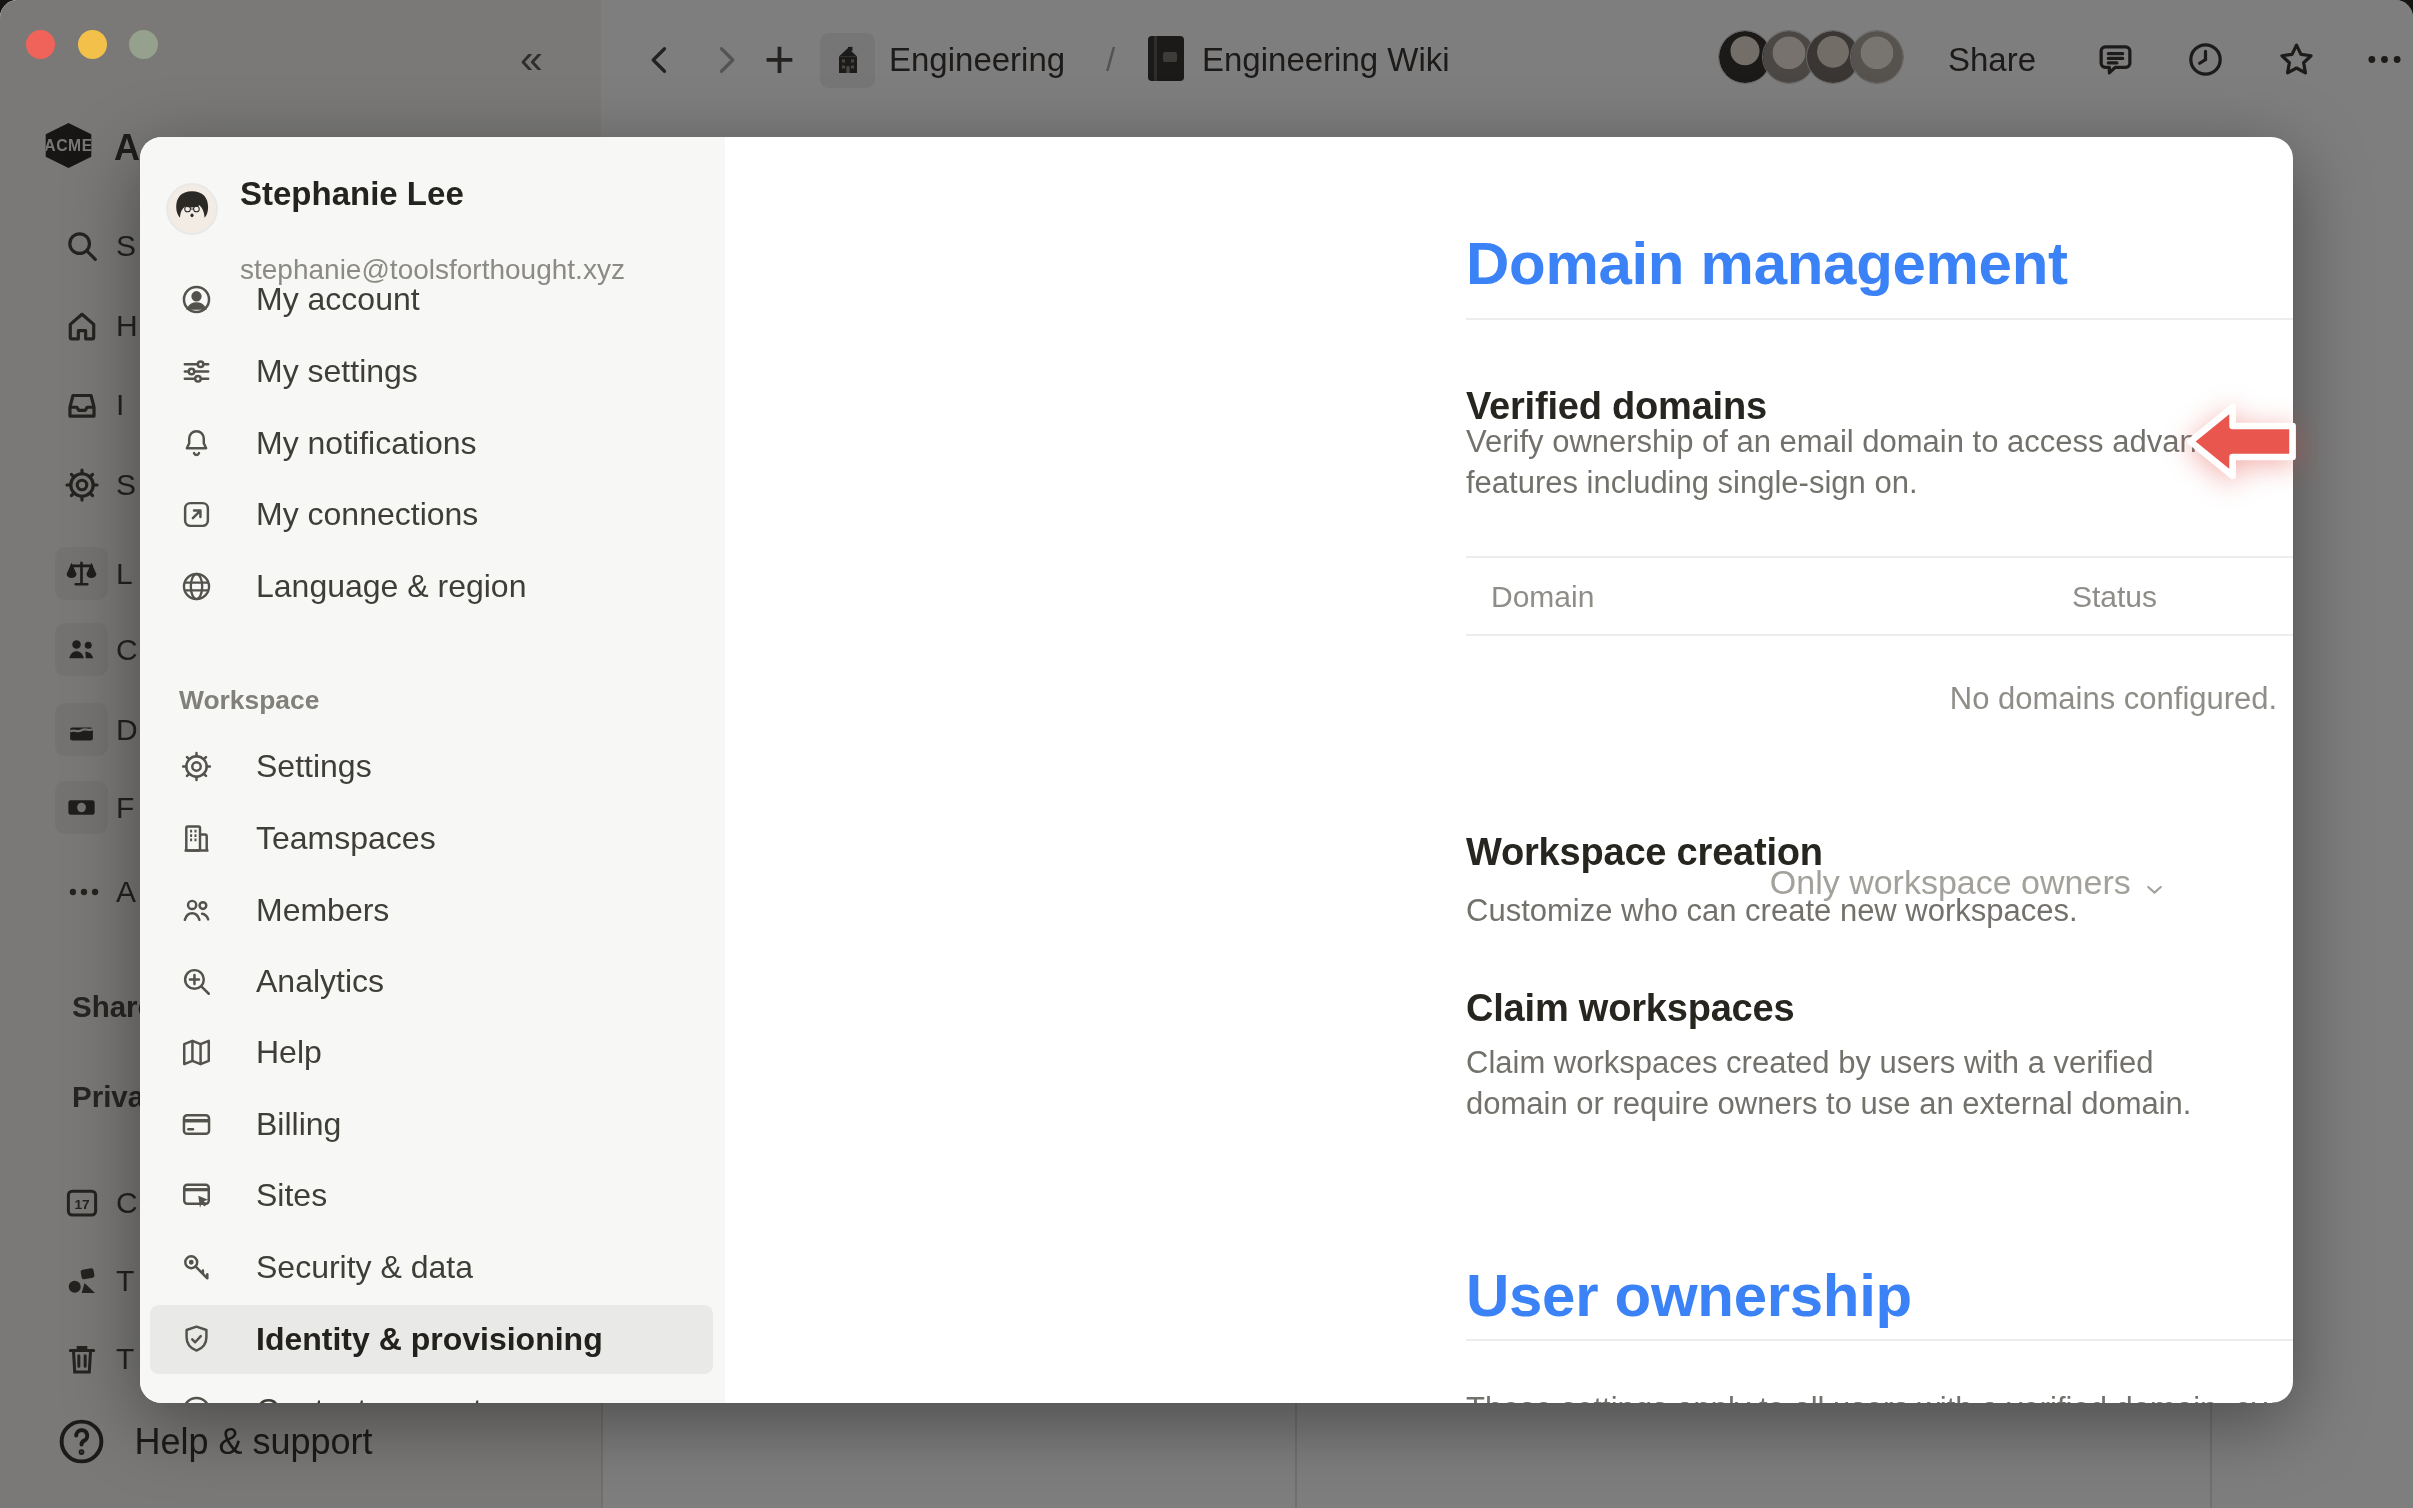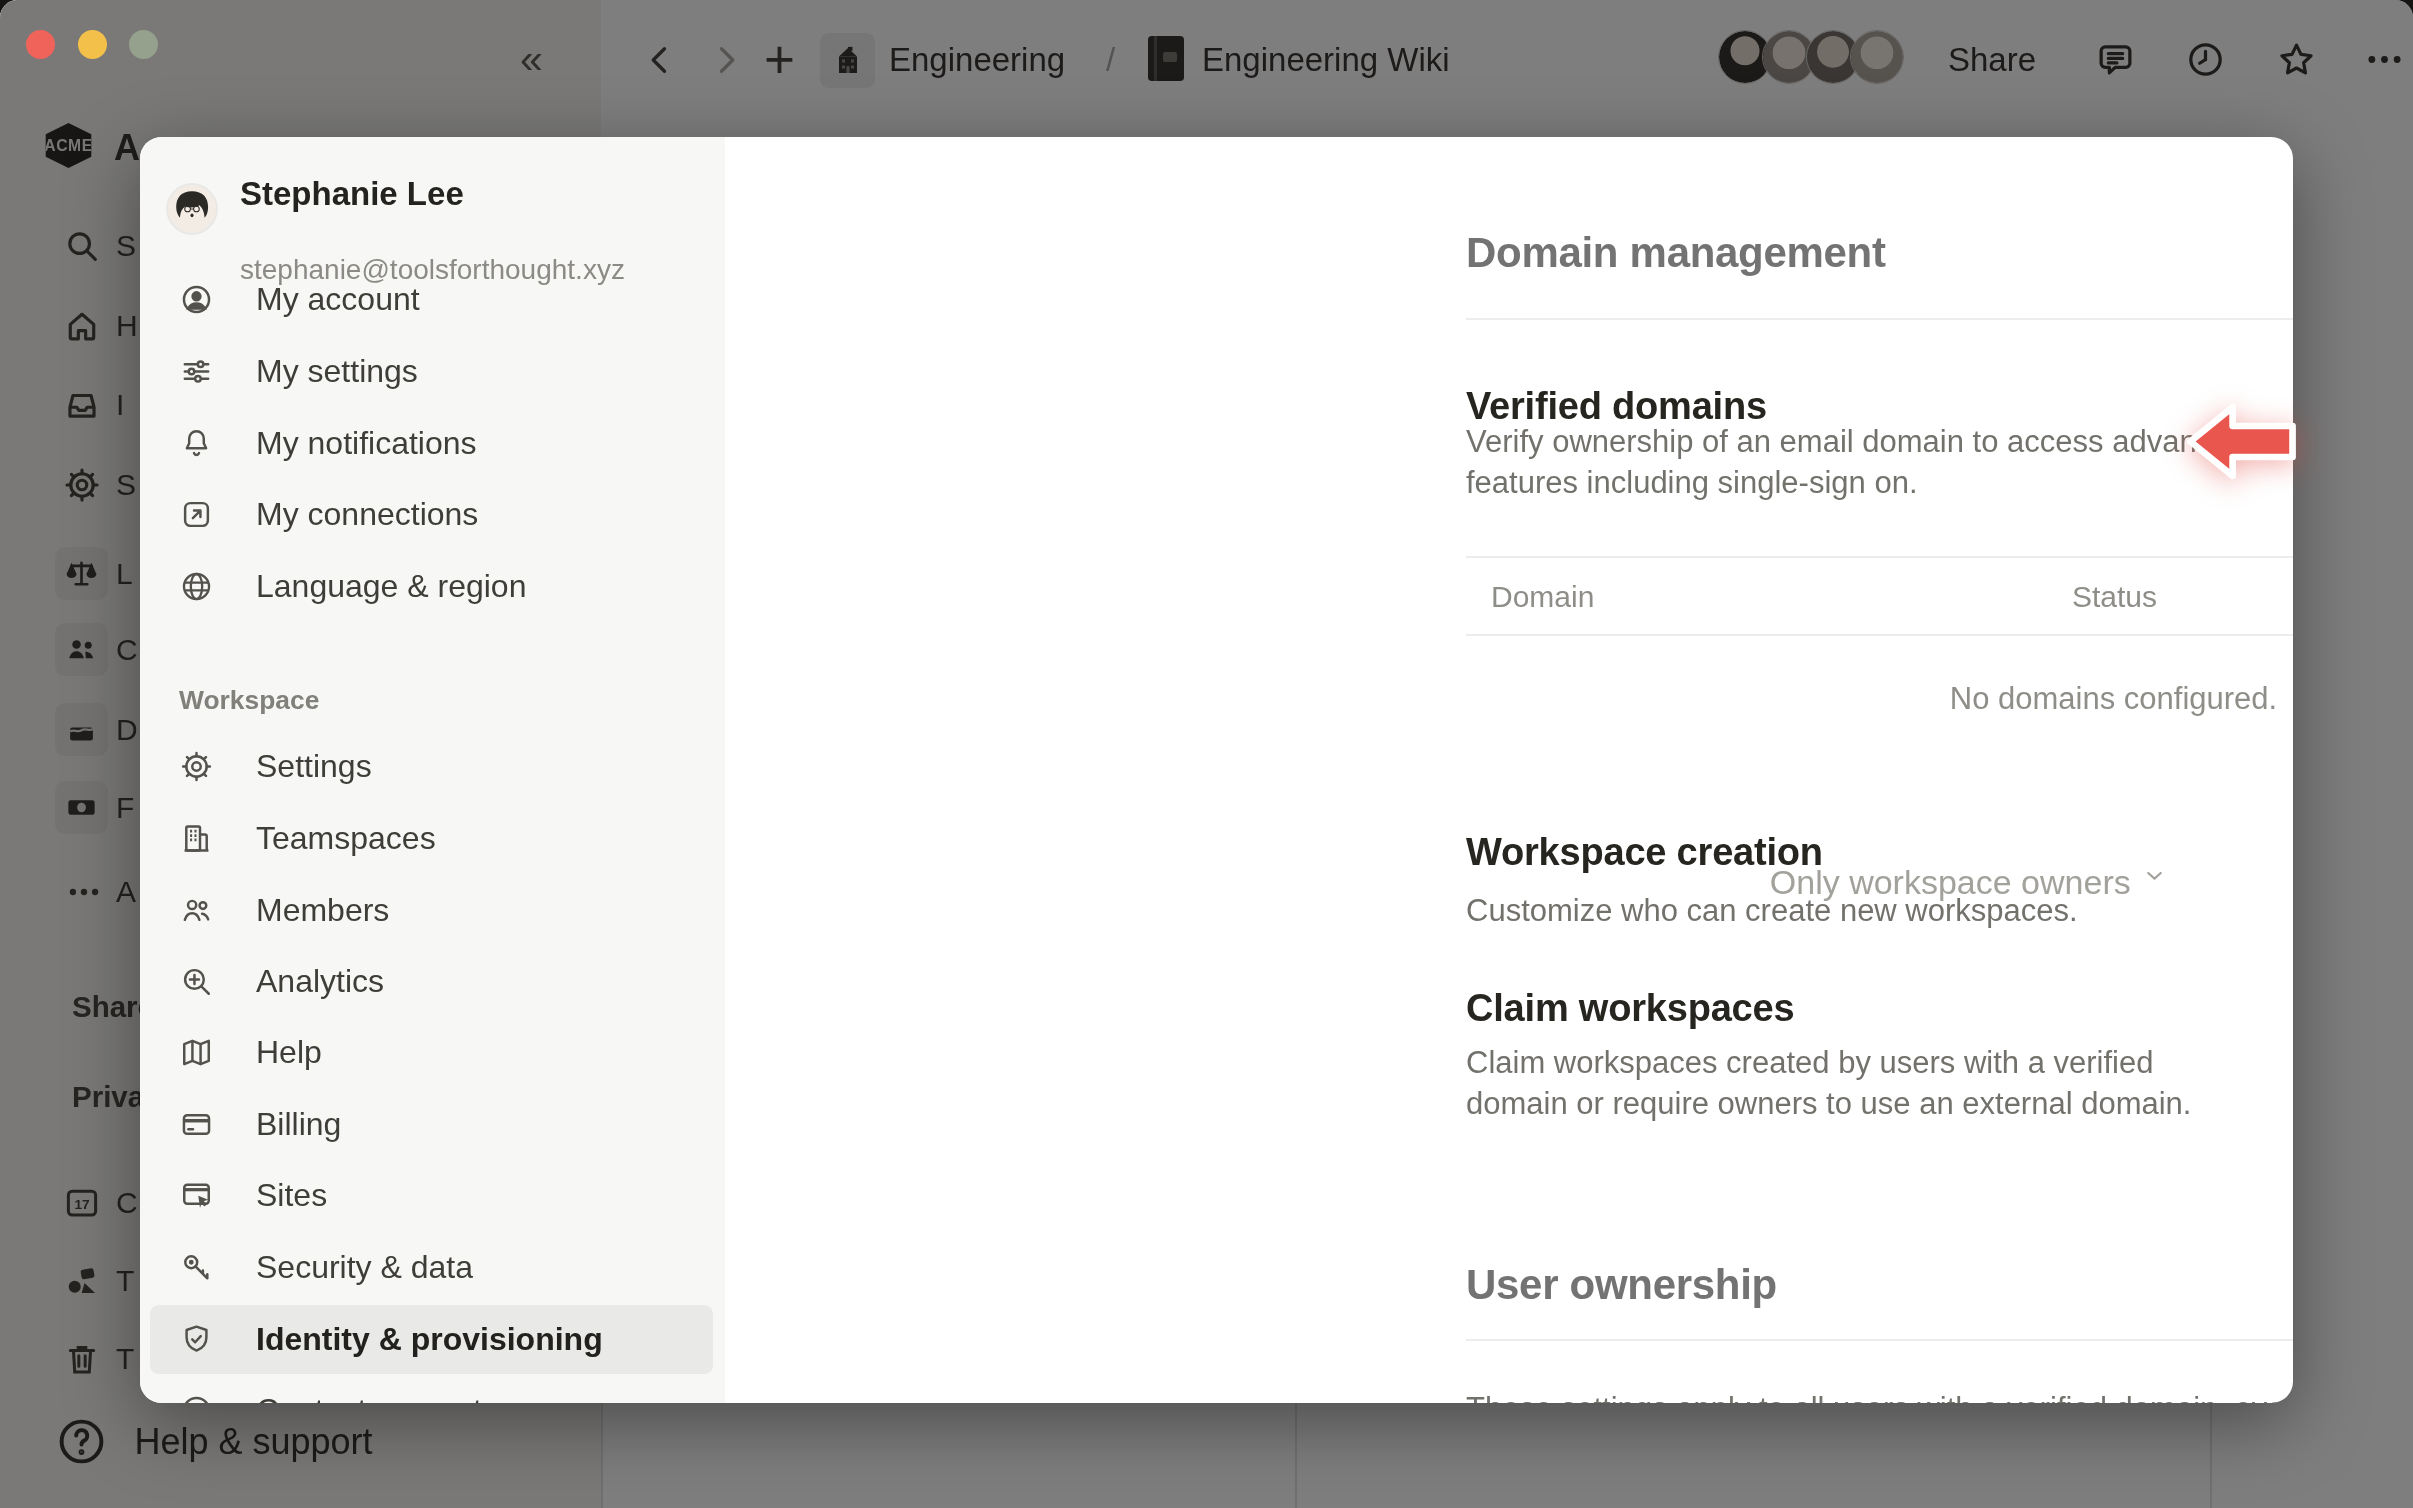--- a/index.html
+++ b/index.html
@@ -68,27 +68,27 @@
   .nav-item { position:absolute; left:10px; width:563px; height:69px; border-radius:8.8px;
     display:flex; align-items:center; }
   .nav-item .nicon { position:absolute; left:29px; width:35px; height:35px; color:#54524c; }
   .nav-item .nlabel { position:absolute; left:106px; font-size:32px; color:#3e3d38; white-space:nowrap; }
   .nav-item.active { background:#e9e9e7; }
   .nav-item.active .nlabel { font-weight:700; color:#22211d; }
   .nav-section { position:absolute; left:39px; font-size:26.4px; font-weight:700; color:#81807a; }
 
   .m-main { position:absolute; left:585px; top:0; right:0; bottom:0; }
   .c-abs { position:absolute; }
-  .h1 { font-size:42px; font-weight:700; color:#737373; letter-spacing:-0.3px; }
+  .h1 { font-size:60px; font-weight:700; color:#3b82f6; letter-spacing:-0.3px; }
   .h2 { font-size:38px; font-weight:700; color:#26251f; letter-spacing:-0.2px; }
   .body-txt { font-size:31px; color:#73716b; line-height:41px; }
   .hr { height:1.9px; background:#ededeb; }
   .thead { font-size:30px; color:#8f8d87; }
   .empty { font-size:31px; color:#8f8d87; text-align:center; }
-  .dropdown { position:absolute; display:flex; align-items:flex-start; gap:11.3px; color:#a3a19b; font-size:34px; }
+  .dropdown { position:absolute; display:flex; align-items:flex-end; gap:11.3px; color:#a3a19b; font-size:34px; }
   .dropdown svg { width:25px; height:25px; }
 
   .annot-arrow { position:absolute; left:2186px; top:400px; width:111px; height:83px; z-index:150;
     filter:drop-shadow(0 5px 14px rgba(224,80,70,.45)); }
 </style>
 </head>
 <body>
 
 <div class="stage">
 

